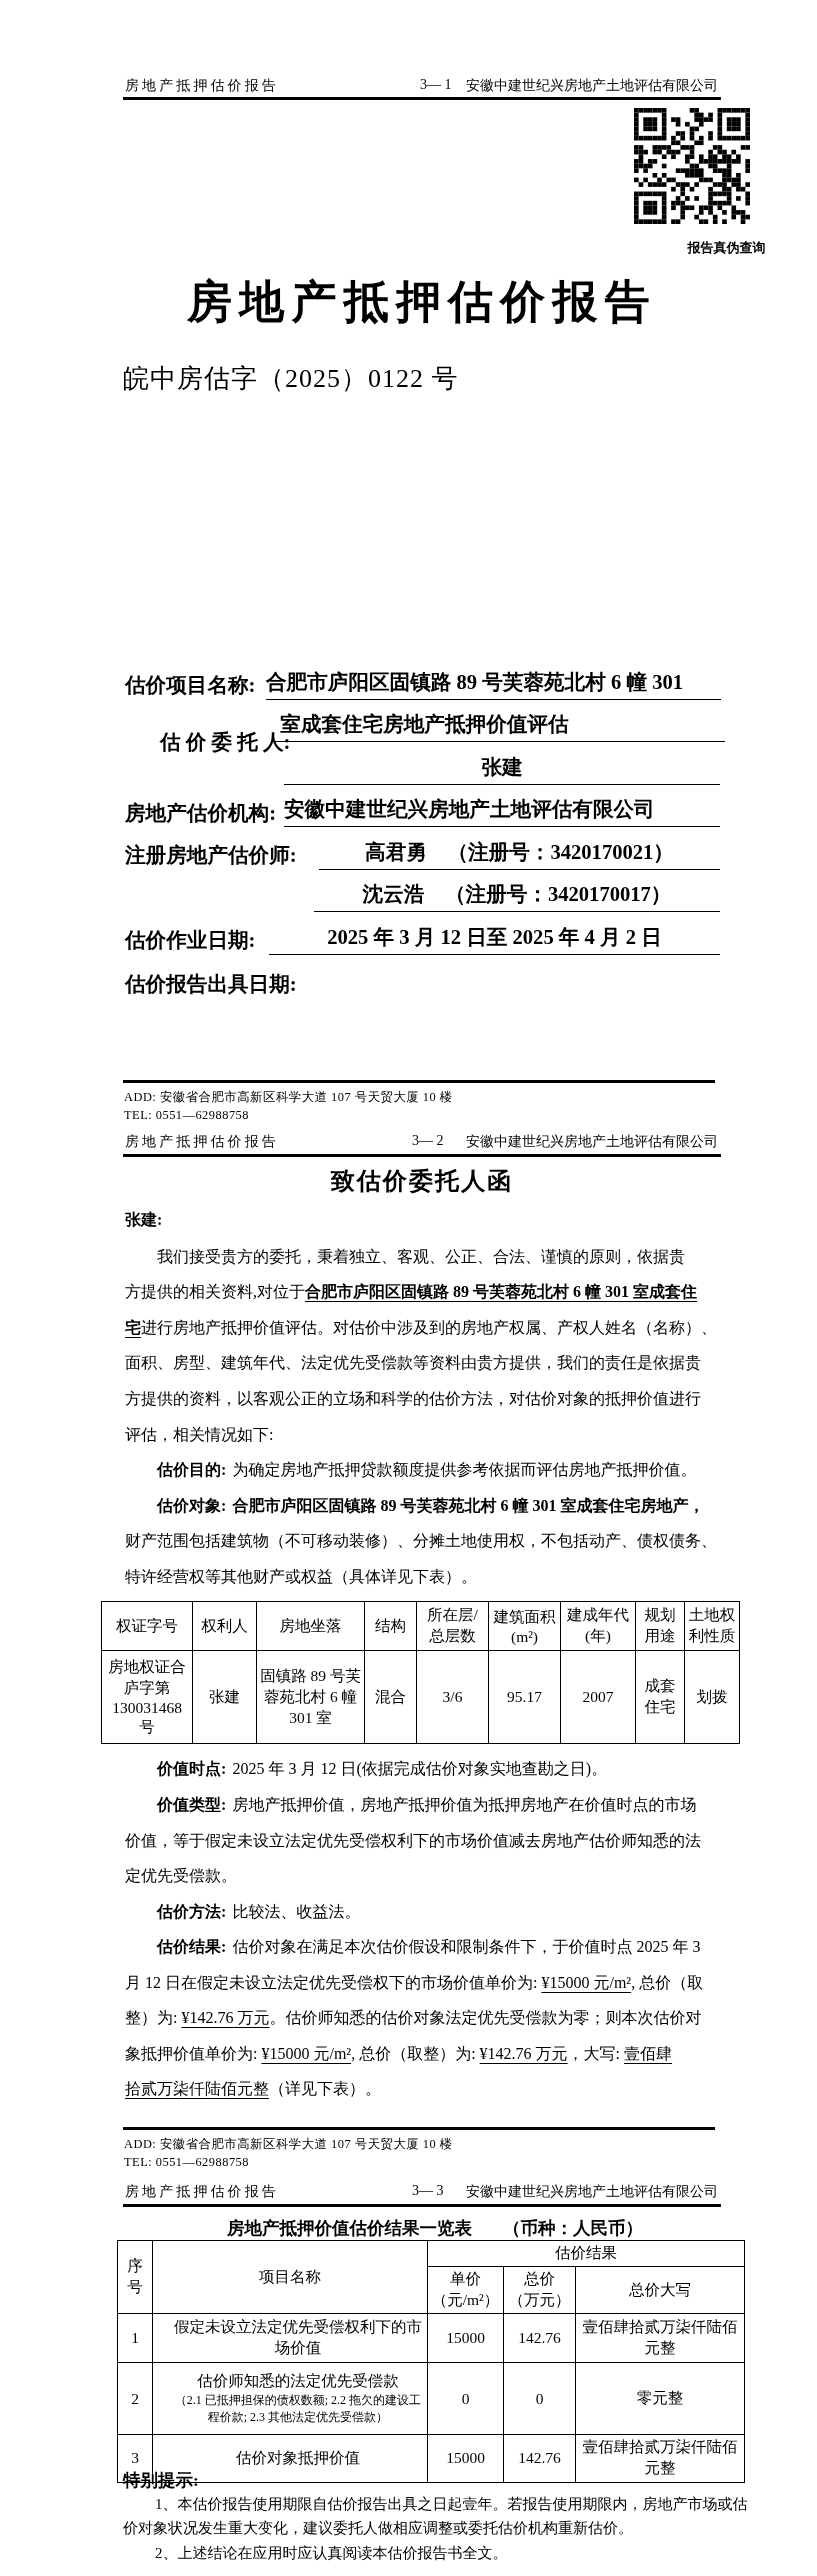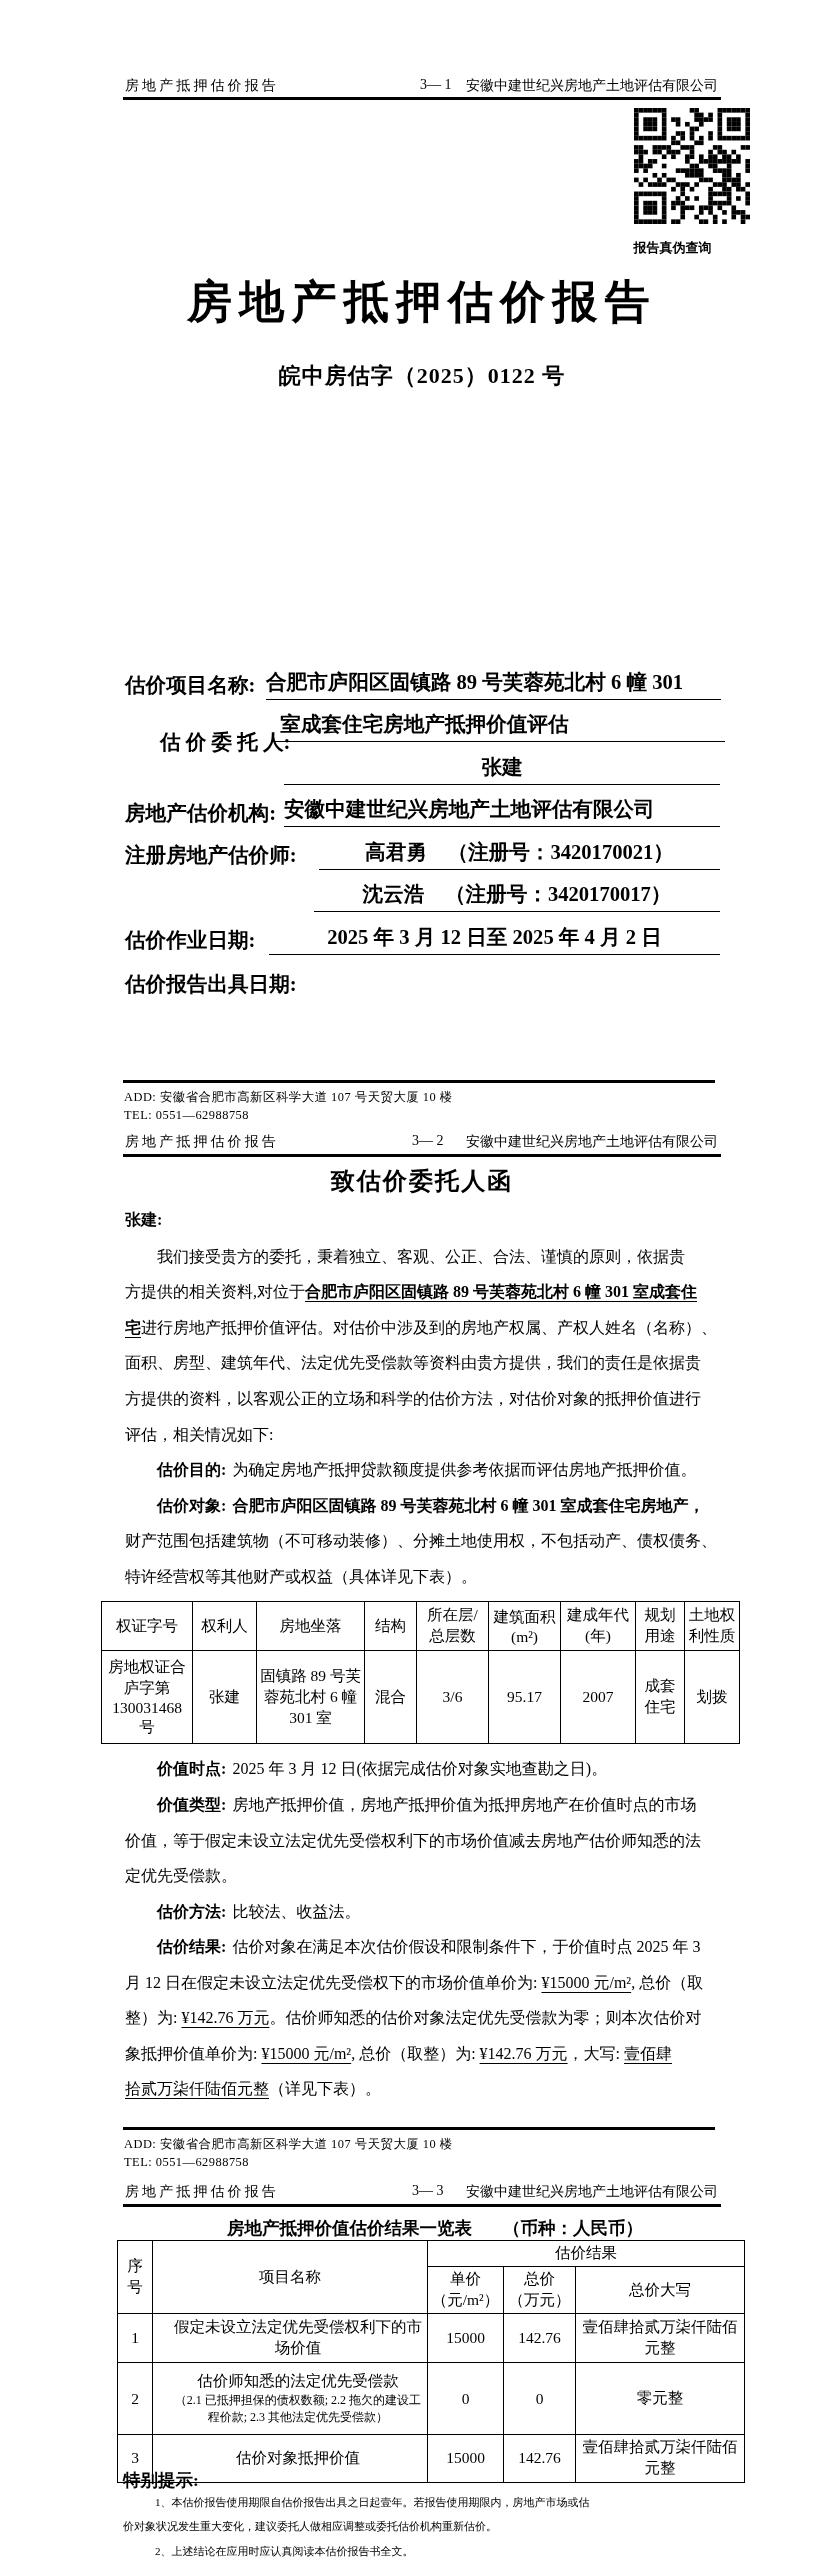--- a/index.html
+++ b/index.html
@@ -7,40 +7,40 @@
         font-family:"Liberation Serif","DejaVu Serif",serif;color:#000;}
   .abs{position:absolute;}
   .nw{white-space:nowrap;}
   
   .hd{font-size:14px;}
   .hd-left{letter-spacing:3.1px;}
   .rule{position:absolute;background:#000;height:2.6px;}
   .ft{font-size:12.4px;letter-spacing:0.5px;}
   
   .cover-title{font-size:45px;font-weight:bold;letter-spacing:7.2px;text-align:center;}
-  .report-no{font-size:22px;font-weight:bold;text-align:center;letter-spacing:1px;}
+  .report-no{font-size:26px;font-weight:normal;text-align:left;letter-spacing:1px;}
   .fl{font-size:20.6px;font-weight:bold;white-space:nowrap;}
   .fv{position:absolute;font-size:20.6px;font-weight:bold;border-bottom:1.5px solid #000;
       padding-bottom:3.1px;white-space:nowrap;}
   .qr-caption{font-size:13px;font-weight:bold;text-align:center;}
   
   .lt-title{font-size:24px;font-weight:bold;text-align:center;letter-spacing:2.1px;}
   .line{position:absolute;font-size:16px;white-space:nowrap;}
   .lbl{font-weight:bold;margin-right:6.2px;}
   .bold{font-weight:bold;}
   .u{text-decoration:underline;text-underline-offset:4.1px;text-decoration-thickness:1px;}
   
   table{border-collapse:collapse;table-layout:fixed;}
   td,th{border:1px solid #000;font-size:15.5px;font-weight:normal;text-align:center;
         vertical-align:middle;padding:2.1px 3.1px;overflow:hidden;}
   .tbl-title{font-size:17.5px;font-weight:bold;white-space:nowrap;}
   .item-cell{text-align:center;padding-left:19px;}
   .note-small{font-size:12px;line-height:1.45;}
   .notes-label{font-size:17.5px;font-weight:bold;}
-  .note-line{position:absolute;font-size:11px;white-space:nowrap;text-align:center;}
+  .note-line{position:absolute;font-size:15px;white-space:nowrap;text-align:center;}
 </style>
 </head>
 <body>
 
 <div id="page">
 
   <span class="abs hd hd-left nw" style="left:125px;top:77px;">房地产抵押估价报告</span>
   <span class="abs hd nw" style="left:412px;top:77px;margin-left:8px;">3— 1</span>
   <span class="abs hd nw" style="left:466px;top:77px;">安徽中建世纪兴房地产土地评估有限公司</span>
   <div class="rule" style="left:123px;top:97px;width:598px;"></div>
@@ -342,21 +342,21 @@
         <rect x="54" y="216" width="9" height="9"></rect>
         <rect x="72" y="216" width="9" height="9"></rect>
         <rect x="81" y="216" width="9" height="9"></rect>
         <rect x="126" y="216" width="9" height="9"></rect>
         <rect x="135" y="216" width="9" height="9"></rect>
         <rect x="153" y="216" width="9" height="9"></rect>
         <rect x="171" y="216" width="9" height="9"></rect>
         <rect x="207" y="216" width="9" height="9"></rect>
       </svg>
     </div>
-  <div class="abs qr-caption" style="left:614px;top:239px;width:117px;">报告真伪查询</div>
+  <div class="abs qr-caption" style="left:668px;top:239px;width:117px;">报告真伪查询</div>
 
   <div class="abs cover-title" style="left:123px;top:272px;width:598px;">房地产抵押估价报告</div>
   <div class="abs report-no" style="left:123px;top:361px;width:598px;">皖中房估字（2025）0122 号</div>
 
   <span class="abs fl" style="left:125px;top:671px;">估价项目名称:</span>
   <div class="fv" style="left:266px;top:668px;width:455px;text-align:left;">合肥市庐阳区固镇路 89 号芙蓉苑北村 6 幢 301</div>
   <div class="fv" style="left:275px;top:710px;width:445px;text-align:left;padding-left:5.2px;">室成套住宅房地产抵押价值评估</div>
 
   <span class="abs fl" style="left:125px;top:728px;margin-left:35px;">估 价 委 托 人:</span>
   <div class="fv" style="left:284px;top:753px;width:436px;text-align:center;">张建</div>

